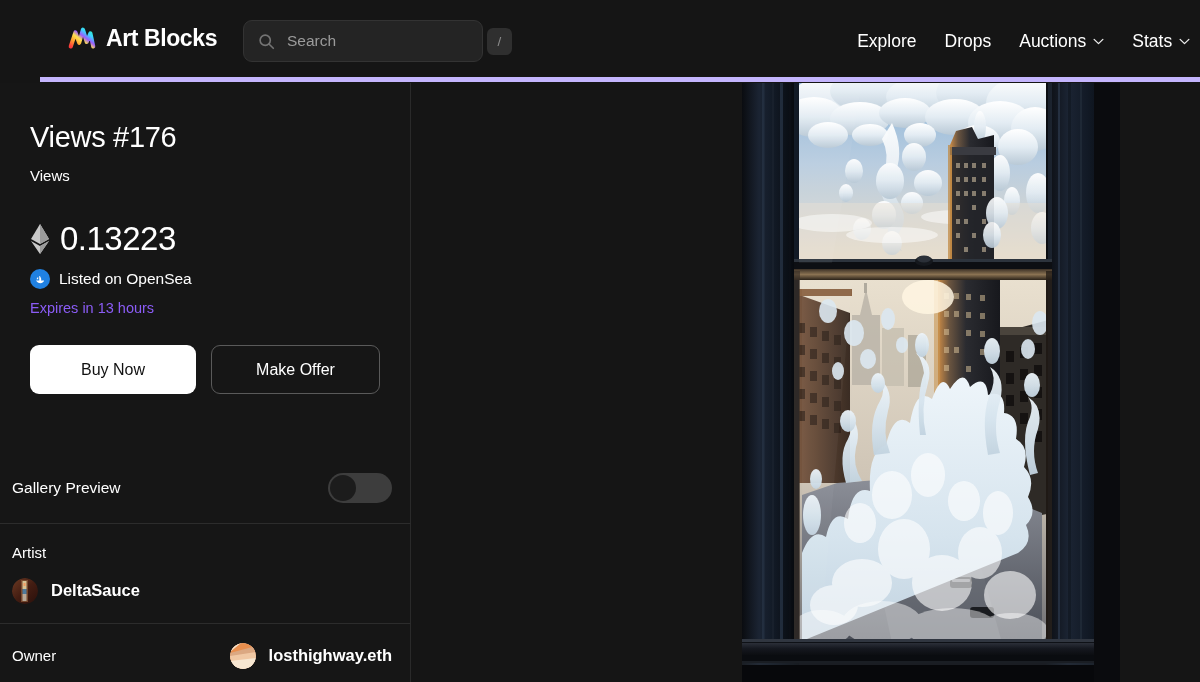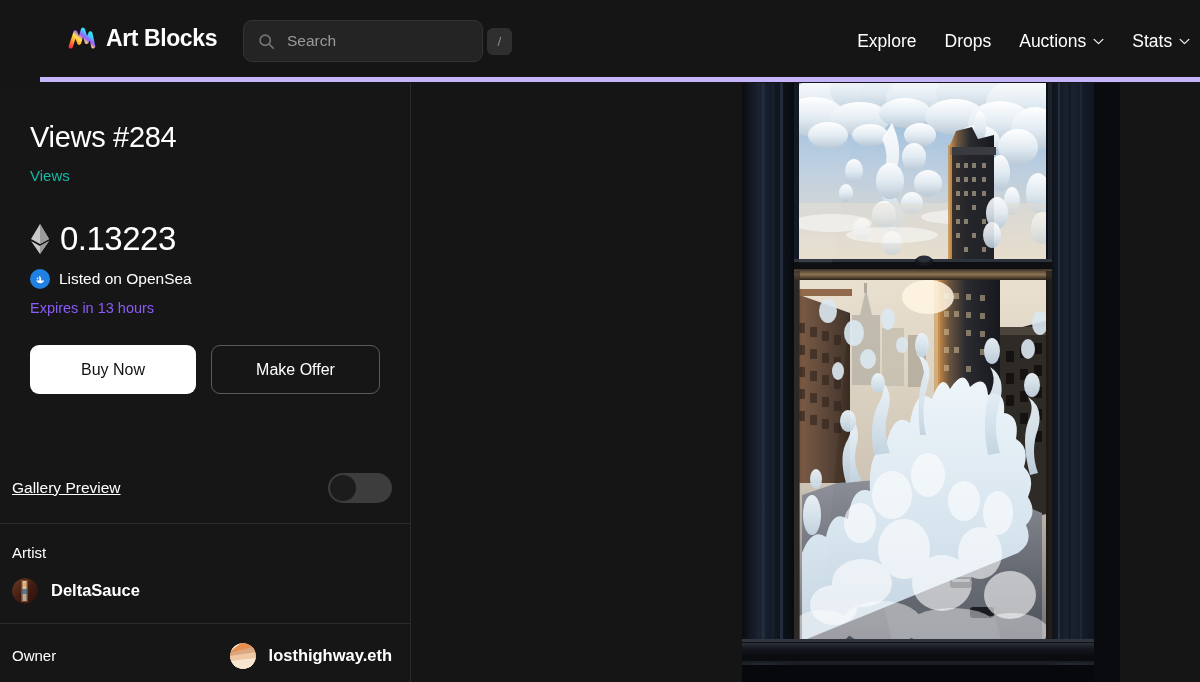--- a/index.html
+++ b/index.html
@@ -68,21 +68,21 @@
     position: absolute; top: 83px; left: 0; width: 411px; height: 599px;
     background: #161616;
     border-right: 1px solid #2a2a2a;
   }
   .lp-inner { padding: 0 30px; }
 
   .title {
     margin-top: 38px; font-size: 29px; font-weight: 400; letter-spacing: -0.3px;
     color: #fff;
   }
-  .subtitle { margin-top: 13px; font-size: 15px; color: #14b8a6; }
+  .subtitle { margin-top: 13px; font-size: 15px; color: #ffffff; }
 
   .price-row {
     margin-top: 36px; display: flex; align-items: center; gap: 10px;
   }
   .eth-icon { width: 20px; height: 32px; display: block; }
   .price { font-size: 33px; font-weight: 400; letter-spacing: -0.5px; color: #fff; }
 
   .listed-row { margin-top: 11px; display: flex; align-items: center; gap: 9px; cursor: pointer; }
   .os-badge {
     width: 20px; height: 20px; border-radius: 50%;
@@ -101,21 +101,21 @@
   }
   .btn-primary { width: 169px; background: #fff; color: #111; }
   .btn-secondary { width: 172px; background: transparent; color: #fff; border-color: #5a5a5a; }
 
   .gallery-row {
     position: absolute; left: 0; top: 370px; width: 411px; height: 71px;
     display: flex; align-items: center; justify-content: space-between;
     padding: 0 19px 0 12px;
     border-bottom: 1px solid #2c2c2c;
   }
-  .gallery-label { font-size: 15.5px; color: #fff; text-decoration: underline; }
+  .gallery-label { font-size: 15.5px; color: #fff; }
   .toggle {
     width: 64px; height: 30px; border-radius: 15px; background: #3d3d3d;
     position: relative; cursor: pointer; flex: 0 0 auto;
   }
   .toggle-knob {
     position: absolute; left: 2px; top: 2px; width: 26px; height: 26px;
     border-radius: 50%; background: #1c1c1c;
   }
 
   .meta-row {
@@ -197,21 +197,21 @@
       </div>
       <div class="nav-item">
         <span>Apply</span>
       </div>
     </div>
   </div>
 
   <div class="left-panel">
     <div class="lp-inner">
 
-      <div class="title">Views #284</div>
+      <div class="title">Views #176</div>
       <div class="subtitle">Views</div>
 
       <div class="price-row">
         <svg class="eth-icon" viewBox="0 0 20 32">
           <path d="M10 1 L19 16 L10 21 L1 16 Z" fill="#c9c9c9"></path>
           <path d="M10 1 L19 16 L10 21 Z" fill="#9b9b9b"></path>
           <path d="M1 18 L10 23 L19 18 L10 31 Z" fill="#c9c9c9"></path>
           <path d="M10 23 L19 18 L10 31 Z" fill="#9b9b9b"></path>
         </svg>
         <span class="price">0.13223</span>

